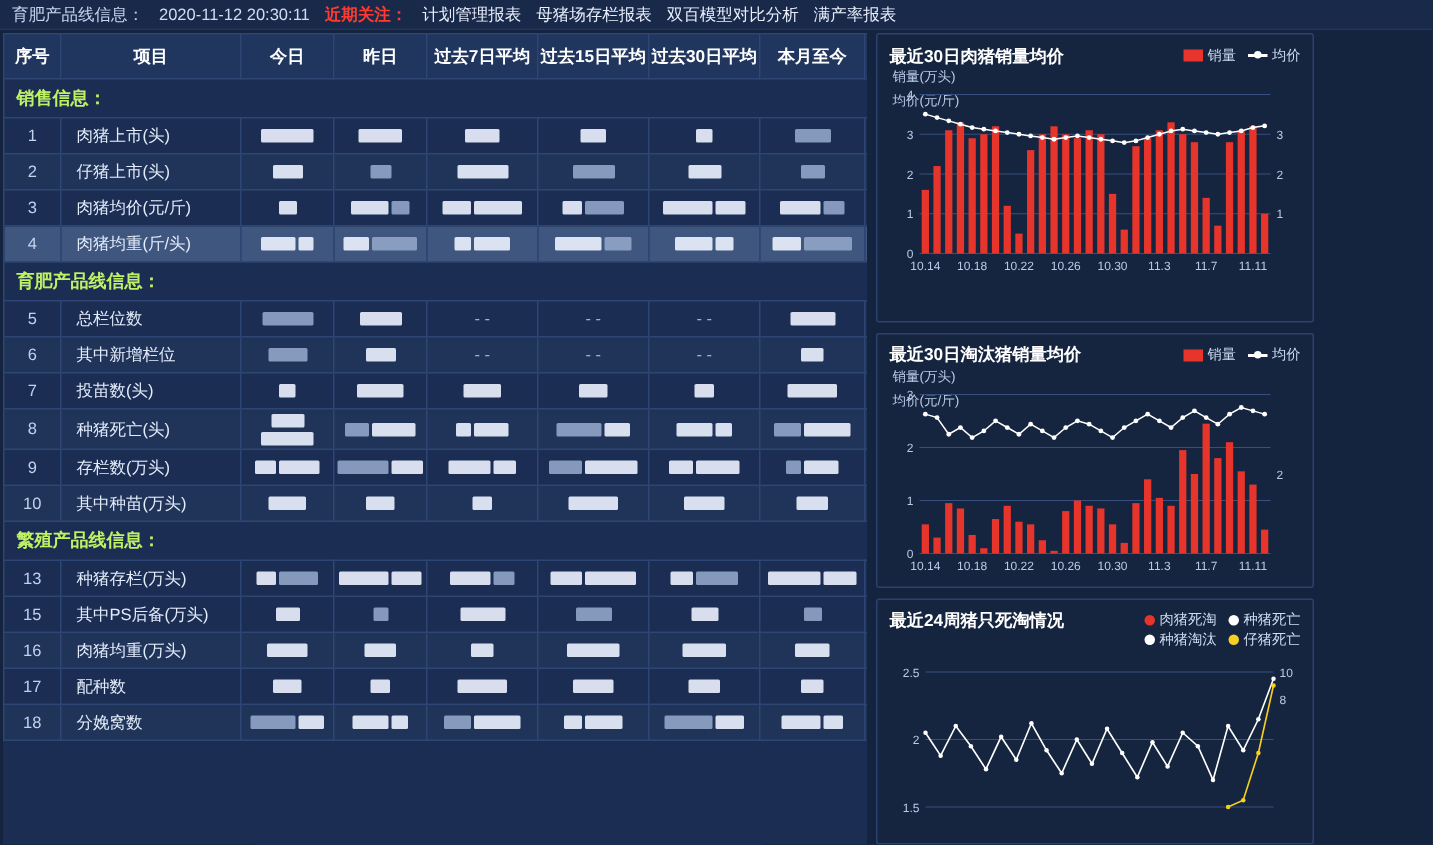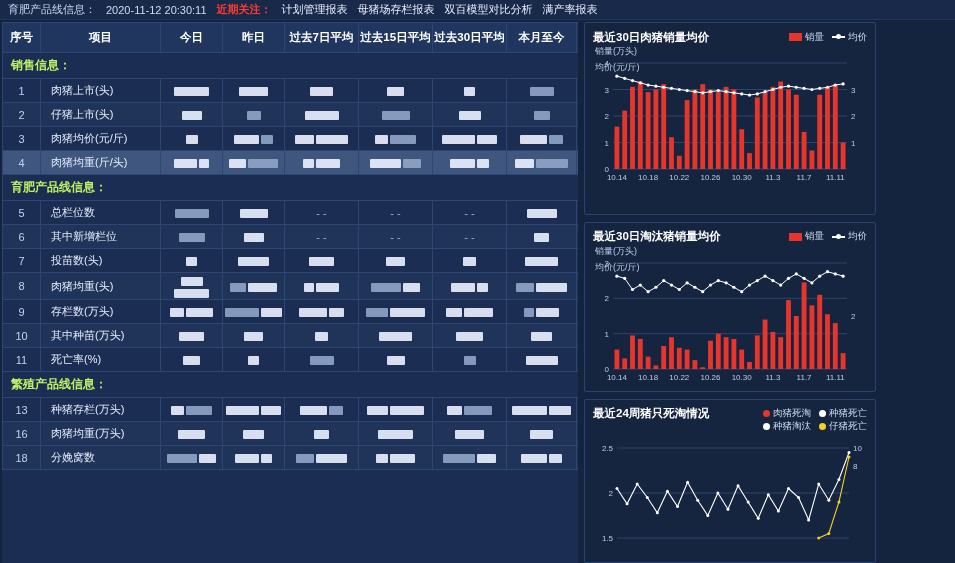--- a/index.html
+++ b/index.html
@@ -281,21 +281,21 @@
               <td><span class="blk" style="width:11px"></span></td>
               <td><span class="blk" style="width:31px"></span></td>
               <td><span class="blk" style="width:25px"></span></td>
               <td><span class="blk" style="width:19px"></span></td>
               <td><span class="blk" style="width:13px"></span></td>
               <td><span class="blk" style="width:33px"></span></td>
               <td><span class="blk" style="width:27px"></span></td>
             </tr>
             <tr class="alt">
               <td class="idx">8</td>
-              <td class="item">肉猪均重(头)</td>
+              <td class="item">种猪死亡(头)</td>
               <td><span class="blk" style="width:22px"></span><span class="blk" style="width:35px"></span></td>
               <td><span class="blk dim" style="width:16px"></span><span class="blk" style="width:29px"></span></td>
               <td><span class="blk" style="width:10px"></span><span class="blk" style="width:23px"></span></td>
               <td><span class="blk dim" style="width:30px"></span><span class="blk" style="width:17px"></span></td>
               <td><span class="blk" style="width:24px"></span><span class="blk" style="width:11px"></span></td>
               <td><span class="blk dim" style="width:18px"></span><span class="blk" style="width:31px"></span></td>
               <td><span class="blk" style="width:12px"></span><span class="blk" style="width:25px"></span></td>
             </tr>
             <tr>
               <td class="idx">9</td>
@@ -312,55 +312,66 @@
               <td class="idx">10</td>
               <td class="item">其中种苗(万头)</td>
               <td><span class="blk" style="width:25px"></span></td>
               <td><span class="blk" style="width:19px"></span></td>
               <td><span class="blk" style="width:13px"></span></td>
               <td><span class="blk" style="width:33px"></span></td>
               <td><span class="blk" style="width:27px"></span></td>
               <td><span class="blk" style="width:21px"></span></td>
               <td><span class="blk" style="width:15px"></span></td>
             </tr>
-            <tr>
-              <td class="idx">11</td>
-              <td class="item">死亡率(%)</td>
-              <td><span class="blk" style="width:17px"></span></td>
-              <td><span class="blk" style="width:11px"></span></td>
-              <td><span class="blk dim" style="width:24px"></span></td>
-              <td><span class="blk" style="width:18px"></span></td>
-              <td><span class="blk dim" style="width:12px"></span></td>
-              <td><span class="blk" style="width:32px"></span></td>
-              <td><span class="blk dim" style="width:26px"></span></td>
-            </tr>
             <tr class="section">
               <td colspan="9">繁殖产品线信息：</td>
             </tr>
             <tr>
               <td class="idx">13</td>
               <td class="item">种猪存栏(万头)</td>
               <td><span class="blk" style="width:13px"></span><span class="blk dim" style="width:26px"></span></td>
               <td><span class="blk" style="width:33px"></span><span class="blk" style="width:20px"></span></td>
               <td><span class="blk" style="width:27px"></span><span class="blk dim" style="width:14px"></span></td>
               <td><span class="blk" style="width:21px"></span><span class="blk" style="width:34px"></span></td>
               <td><span class="blk" style="width:15px"></span><span class="blk dim" style="width:28px"></span></td>
               <td><span class="blk" style="width:35px"></span><span class="blk" style="width:22px"></span></td>
               <td><span class="blk" style="width:29px"></span><span class="blk dim" style="width:16px"></span></td>
+            </tr>
+            <tr>
+              <td class="idx">15</td>
+              <td class="item">其中PS后备(万头)</td>
+              <td><span class="blk" style="width:16px"></span></td>
+              <td><span class="blk dim" style="width:10px"></span></td>
+              <td><span class="blk" style="width:30px"></span></td>
+              <td><span class="blk dim" style="width:24px"></span></td>
+              <td><span class="blk" style="width:18px"></span></td>
+              <td><span class="blk dim" style="width:12px"></span></td>
+              <td><span class="blk" style="width:32px"></span></td>
             </tr>
             <tr class="alt">
               <td class="idx">16</td>
               <td class="item">肉猪均重(万头)</td>
               <td><span class="blk" style="width:27px"></span></td>
               <td><span class="blk" style="width:21px"></span></td>
               <td><span class="blk" style="width:15px"></span></td>
               <td><span class="blk" style="width:35px"></span></td>
               <td><span class="blk" style="width:29px"></span></td>
               <td><span class="blk" style="width:23px"></span></td>
               <td><span class="blk" style="width:17px"></span></td>
+            </tr>
+            <tr>
+              <td class="idx">17</td>
+              <td class="item">配种数</td>
+              <td><span class="blk" style="width:19px"></span></td>
+              <td><span class="blk" style="width:13px"></span></td>
+              <td><span class="blk" style="width:33px"></span></td>
+              <td><span class="blk" style="width:27px"></span></td>
+              <td><span class="blk" style="width:21px"></span></td>
+              <td><span class="blk" style="width:15px"></span></td>
+              <td><span class="blk dim" style="width:28px"></span><span class="blk" style="width:15px"></span></td>
             </tr>
             <tr class="alt">
               <td class="idx">18</td>
               <td class="item">分娩窝数</td>
               <td><span class="blk dim" style="width:30px"></span><span class="blk" style="width:17px"></span></td>
               <td><span class="blk" style="width:24px"></span><span class="blk" style="width:11px"></span></td>
               <td><span class="blk dim" style="width:18px"></span><span class="blk" style="width:31px"></span></td>
               <td><span class="blk" style="width:12px"></span><span class="blk" style="width:25px"></span></td>
               <td><span class="blk dim" style="width:32px"></span><span class="blk" style="width:19px"></span></td>
               <td><span class="blk" style="width:26px"></span><span class="blk" style="width:13px"></span></td>

